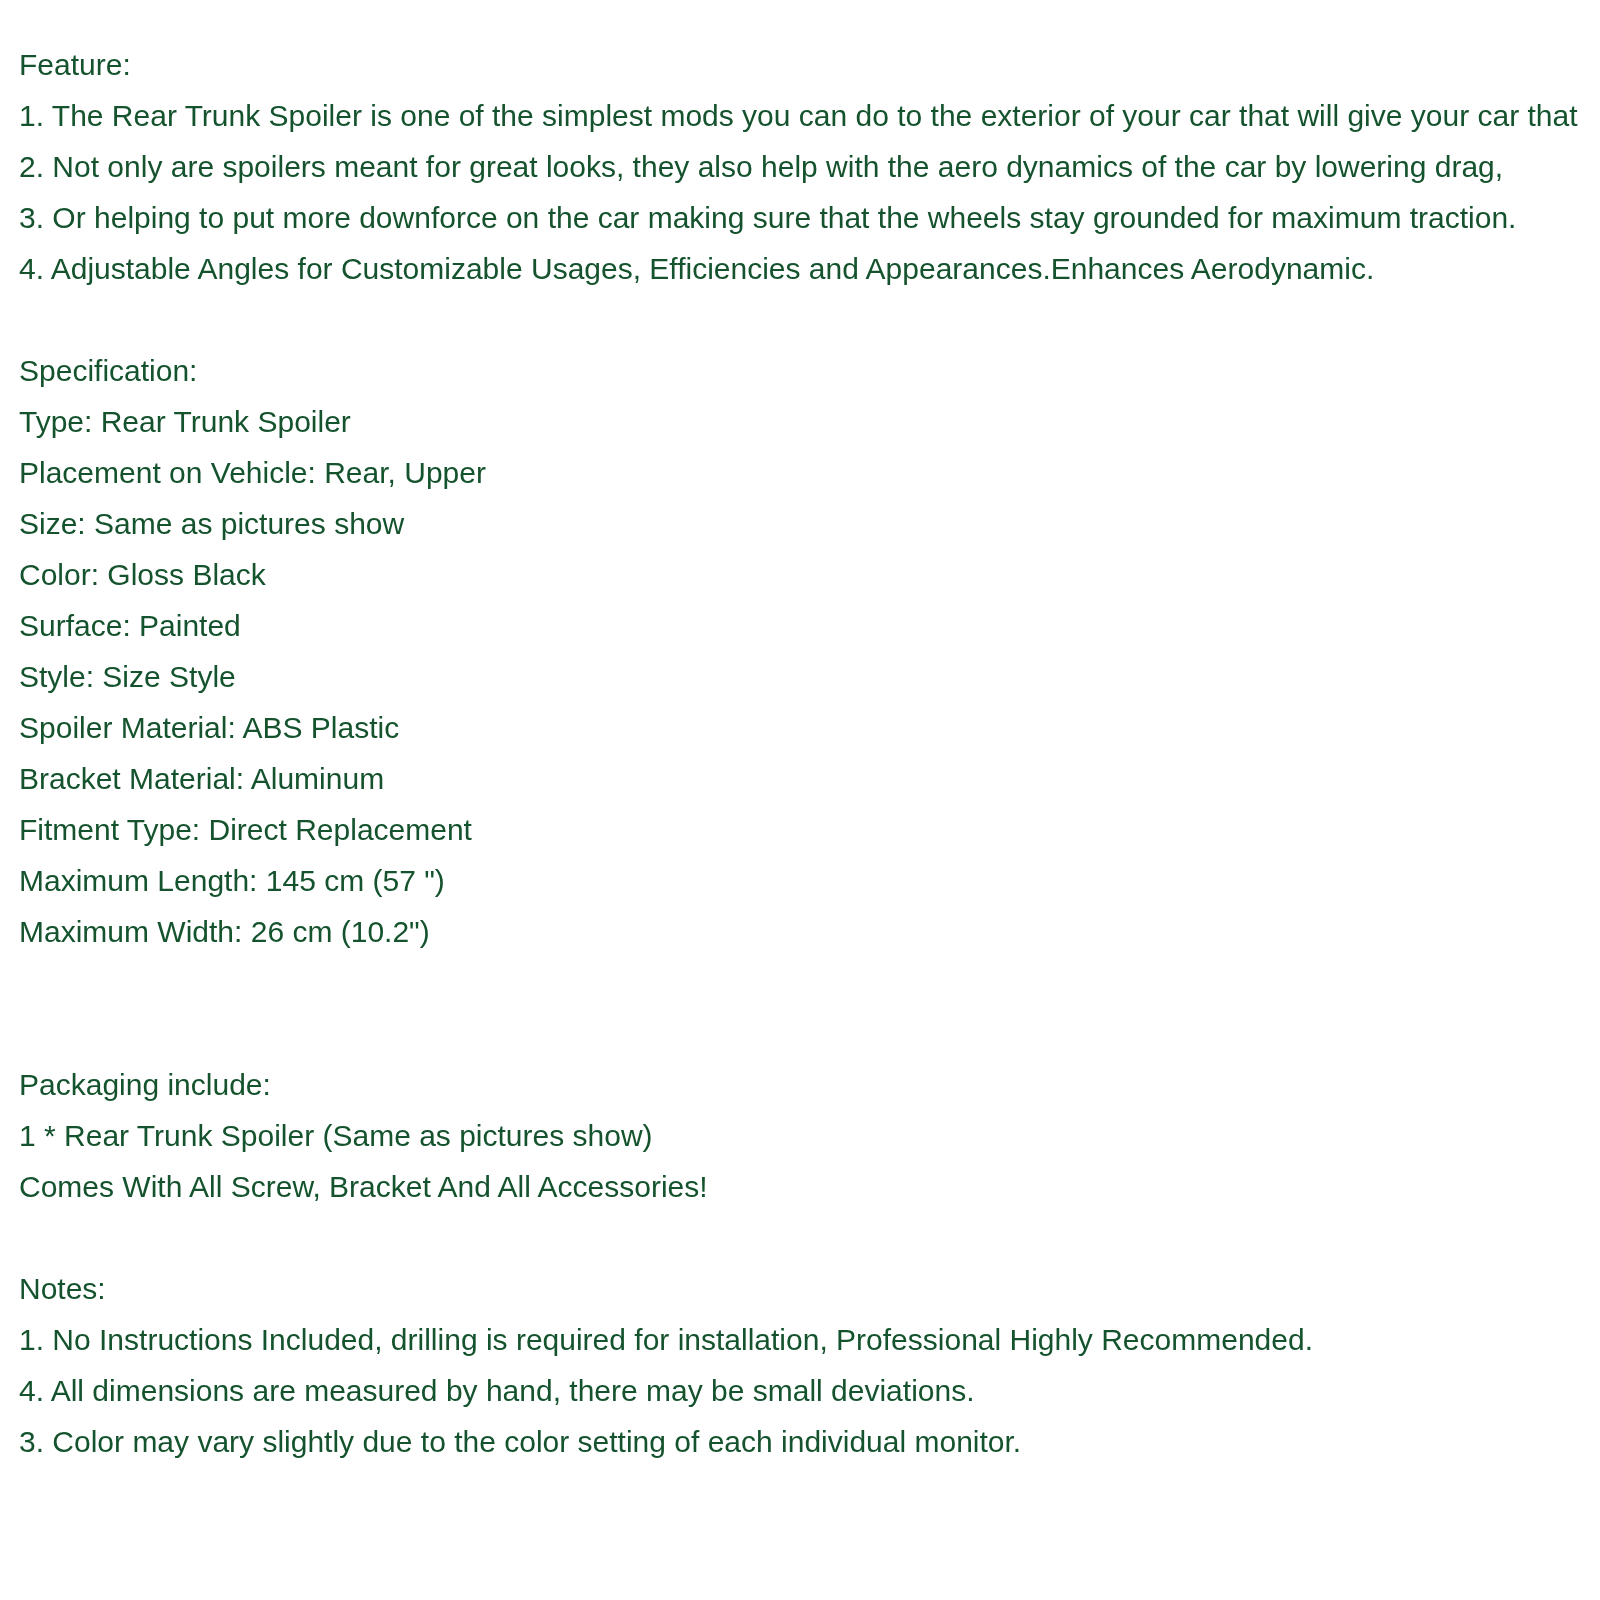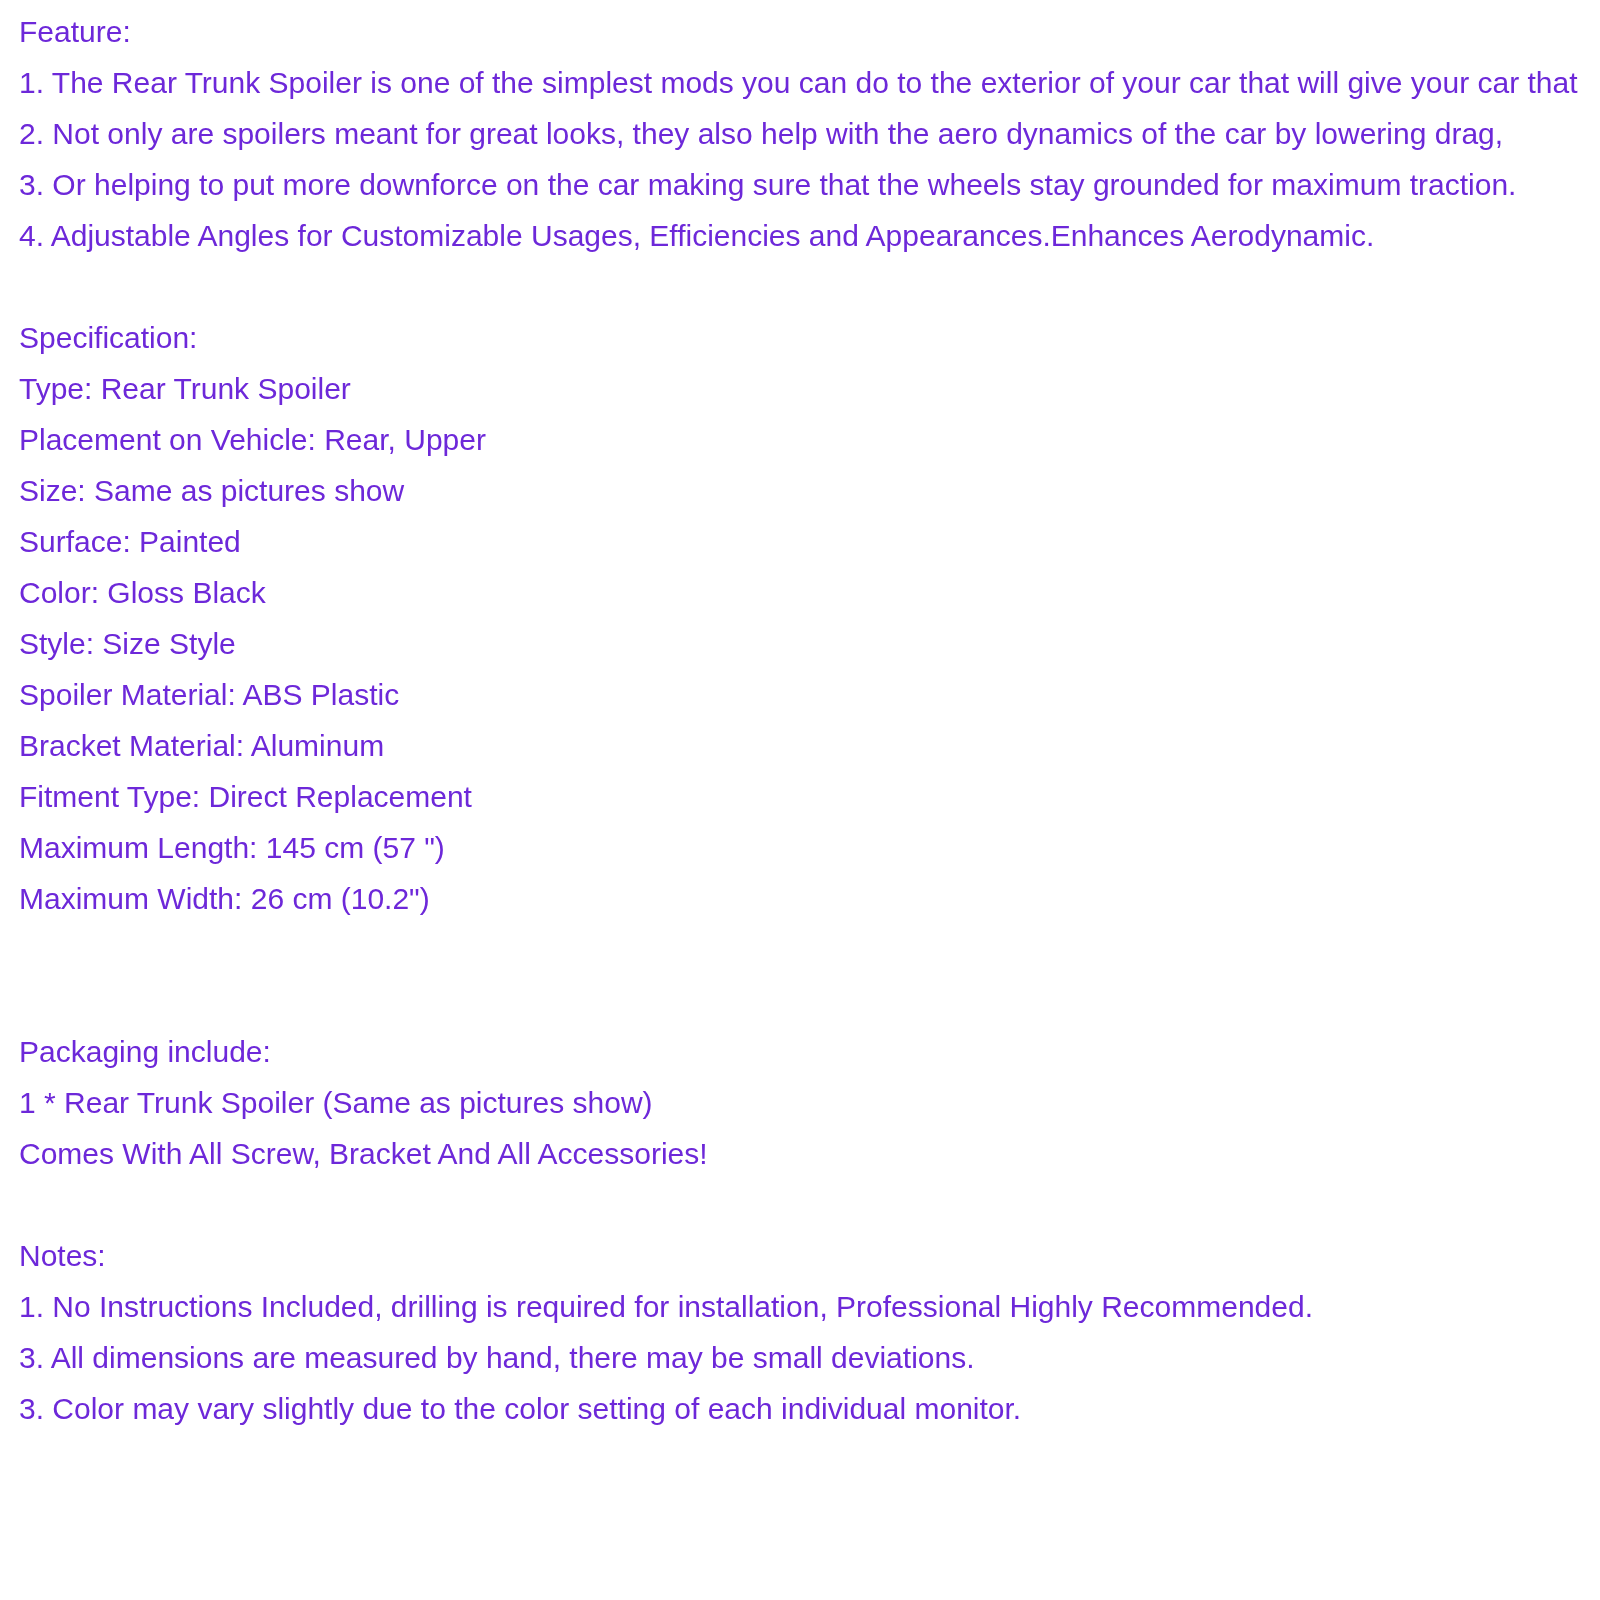--- a/index.html
+++ b/index.html
@@ -12,21 +12,22 @@
     height: 1600px;
     overflow: hidden;
     font-family: "Liberation Sans", "DejaVu Sans", sans-serif;
   }
   #content {
     box-sizing: border-box;
     width: 1600px;
     padding: 6px 10px 0 19px;
     font-size: 30px;
     font-weight: 400;
-    color: #6d28d9;
+    color: #14532d;
+    margin-top: 33px;
   }
   .line {
     height: 51px;
     line-height: 51px;
     white-space: nowrap;
     letter-spacing: 0;
   }
   .line.blank {
     
   }
@@ -46,37 +47,37 @@
         <div class="line">2. Not only are spoilers meant for great looks, they also help with the aero dynamics of the car by lowering drag,</div>
         <div class="line">3. Or helping to put more downforce on the car making sure that the wheels stay grounded for maximum traction.</div>
         <div class="line">4. Adjustable Angles for Customizable Usages, Efficiencies and Appearances.Enhances Aerodynamic.</div>
       </section>
       <div class="line blank"></div>
       <section>
         <div class="line">Specification:</div>
         <div class="line">Type: Rear Trunk Spoiler</div>
         <div class="line">Placement on Vehicle: Rear, Upper</div>
         <div class="line">Size: Same as pictures show</div>
+        <div class="line">Color: Gloss Black</div>
         <div class="line">Surface: Painted</div>
-        <div class="line">Color: Gloss Black</div>
         <div class="line">Style: Size Style</div>
         <div class="line">Spoiler Material: ABS Plastic</div>
         <div class="line">Bracket Material: Aluminum</div>
         <div class="line">Fitment Type: Direct Replacement</div>
         <div class="line">Maximum Length: 145 cm (57 ")</div>
         <div class="line">Maximum Width: 26 cm (10.2")</div>
       </section>
       <div class="line blank"></div>
       <div class="line blank"></div>
       <section>
         <div class="line">Packaging include:</div>
         <div class="line">1 * Rear Trunk Spoiler (Same as pictures show)</div>
         <div class="line">Comes With All Screw, Bracket And All Accessories!</div>
       </section>
       <div class="line blank"></div>
       <section>
         <div class="line">Notes:</div>
         <div class="line">1. No Instructions Included, drilling is required for installation, Professional Highly Recommended.</div>
-        <div class="line">3. All dimensions are measured by hand, there may be small deviations.</div>
+        <div class="line">4. All dimensions are measured by hand, there may be small deviations.</div>
         <div class="line">3. Color may vary slightly due to the color setting of each individual monitor.</div>
       </section>
     </div>
 </main>
 
 </body></html>

